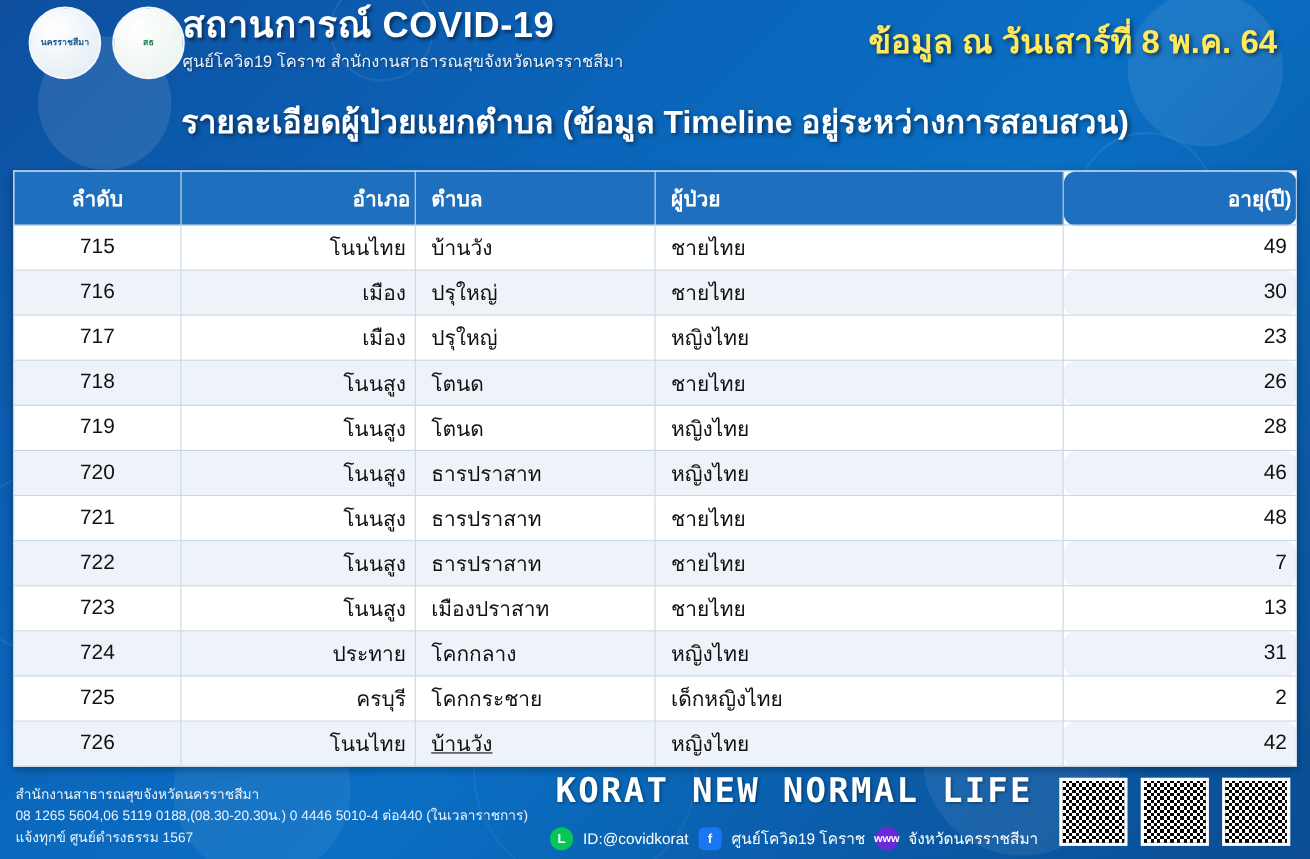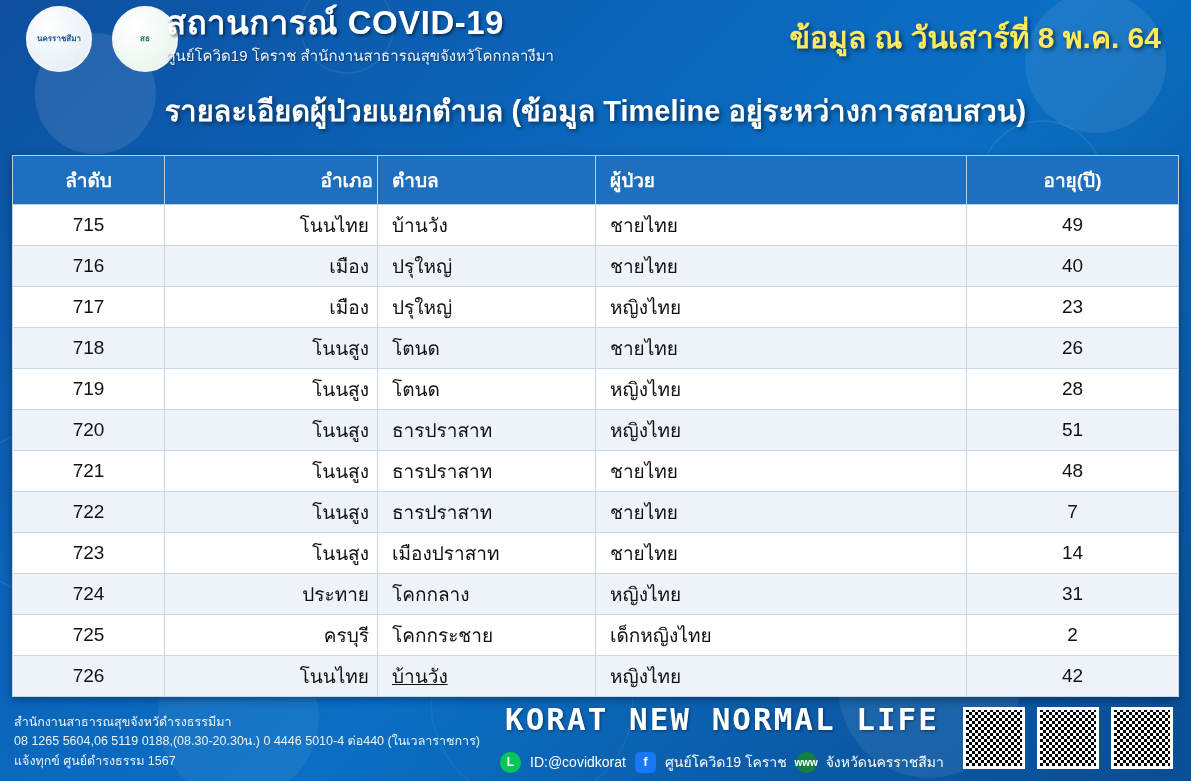--- a/index.html
+++ b/index.html
@@ -15,21 +15,21 @@
     position:relative;
   }
   
   .deco{position:absolute;border-radius:50%;border:2px solid rgba(255,255,255,0.07);pointer-events:none;}
   .d1{width:160px;height:160px;left:-40px;top:430px;}
   .d2{width:120px;height:120px;left:980px;top:120px;}
   .d3{width:200px;height:200px;left:430px;top:600px;border-color:rgba(255,255,255,0.05);}
   .d4{width:90px;height:90px;left:300px;top:-20px;}
 
   .header{position:relative;height:78px;}
-  .logos{position:absolute;left:26px;top:6px;display:flex;gap:20px;align-items:center;}
+  .logos{position:absolute;left:26px;top:6px;display:flex;gap:10px;align-items:center;}
   .logo{width:62px;height:62px;border-radius:50%;background:radial-gradient(circle at 35% 30%,#ffffff,#dfe9f3);
         border:2px solid #f2f6fa;display:flex;align-items:center;justify-content:center;overflow:hidden;}
   .logo .inner{font-size:8px;color:#16548f;text-align:center;line-height:1.05;font-weight:bold;}
   .logo2{background:radial-gradient(circle at 35% 30%,#ffffff,#e6f2ea);}
   .logo2 .inner{color:#1d7a4c;}
 
   .title-wrap{position:absolute;left:166px;top:4px;}
   .main-title{font-size:33px;font-weight:bold;color:#ffffff;letter-spacing:0.5px;
               text-shadow:2px 2px 3px rgba(0,0,0,0.45);line-height:1.15;}
   .sub-title{font-size:15px;color:#eaf3ff;margin-top:2px;text-shadow:1px 1px 2px rgba(0,0,0,0.4);}
@@ -44,33 +44,33 @@
   table{border-collapse:collapse;width:100%;background:#ffffff;box-shadow:0 3px 8px rgba(0,0,0,0.35);}
   thead th{background:#1e6fbe;color:#ffffff;font-size:19px;font-weight:bold;
            border:1px solid #b9cfe4;padding:9px 4px;text-align:center;margin-top:21px;}
   tbody td{border:1px solid #c9d7e4;font-size:19px;color:#111111;padding:5px 8px;height:28px;}
   tbody tr:nth-child(odd){background:#ffffff;}
   tbody tr:nth-child(even){background:#eef3f9;}
   .c-no{width:135px;text-align:center;}
   .c-amphoe{width:190px;text-align:right;padding-left:14px;}
   .c-tambon{width:195px;text-align:left;padding-left:14px;}
   .c-patient{text-align:left;padding-left:14px;}
-  .c-age{width:195px;text-align:center;}
+  .c-age{width:195px;text-align:right;border-radius:11px;}
   .underline{text-decoration:underline;}
 
   .footer{position:absolute;left:0;bottom:0;width:1191px;height:100px;}
   .foot-left{position:absolute;left:14px;bottom:10px;color:#eaf2fb;font-size:12.5px;line-height:1.55;}
   .knnl{position:absolute;left:505px;bottom:44px;font-family:"DejaVu Sans Mono","Liberation Mono",monospace;
         font-size:31px;font-weight:bold;color:#ffffff;letter-spacing:2px;text-shadow:1px 1px 3px rgba(0,0,0,0.45);}
   .social{position:absolute;left:500px;bottom:8px;display:flex;align-items:center;gap:9px;color:#ffffff;font-size:14px;}
   .sicon{width:21px;height:21px;border-radius:5px;display:inline-flex;align-items:center;justify-content:center;
          font-size:12px;font-weight:bold;color:#ffffff;}
   .line-i{background:#06c755;border-radius:50%;}
   .fb-i{background:#1877f2;}
-  .web-i{background:#15803d;border-radius:50%;font-size:10px;}
+  .web-i{background:#6d28d9;border-radius:50%;font-size:10px;}
   .qr-row{position:absolute;right:18px;bottom:12px;display:flex;gap:12px;}
   .qr{width:62px;height:62px;background:#ffffff;padding:3px;box-sizing:border-box;}
   .qr i{display:block;width:100%;height:100%;
         background-image:
           repeating-linear-gradient(90deg,#000 0 3px,#fff 3px 6px),
           repeating-linear-gradient(0deg,#000 0 3px,#fff 3px 6px);
         background-blend-mode:difference;}
 </style>
 </head>
 <body>
@@ -84,21 +84,21 @@
   <div class="logos">
     <div class="logo">
       <span class="inner">นครราชสีมา</span>
     </div>
     <div class="logo logo2">
       <span class="inner">สธ</span>
     </div>
   </div>
   <div class="title-wrap">
     <div class="main-title">สถานการณ์ COVID-19</div>
-    <div class="sub-title">ศูนย์โควิด19 โคราช สำนักงานสาธารณสุขจังหวัโคกกลางีมา</div>
+    <div class="sub-title">ศูนย์โควิด19 โคราช สำนักงานสาธารณสุขจังหวัดนครราชสีมา</div>
   </div>
   <div class="date-badge">ข้อมูล ณ วันเสาร์ที่ 8 พ.ค. 64</div>
 </div>
 
 <div class="section-title">รายละเอียดผู้ป่วยแยกตำบล  (ข้อมูล Timeline อยู่ระหว่างการสอบสวน)</div>
 
 <div class="table-zone">
   <table>
     <thead>
       <tr>
@@ -115,21 +115,21 @@
           <td class="c-amphoe">โนนไทย</td>
           <td class="c-tambon">บ้านวัง</td>
           <td class="c-patient">ชายไทย</td>
           <td class="c-age">49</td>
         </tr>
         <tr>
           <td class="c-no">716</td>
           <td class="c-amphoe">เมือง</td>
           <td class="c-tambon">ปรุใหญ่</td>
           <td class="c-patient">ชายไทย</td>
-          <td class="c-age">40</td>
+          <td class="c-age">30</td>
         </tr>
         <tr>
           <td class="c-no">717</td>
           <td class="c-amphoe">เมือง</td>
           <td class="c-tambon">ปรุใหญ่</td>
           <td class="c-patient">หญิงไทย</td>
           <td class="c-age">23</td>
         </tr>
         <tr>
           <td class="c-no">718</td>
@@ -143,42 +143,42 @@
           <td class="c-amphoe">โนนสูง</td>
           <td class="c-tambon">โตนด</td>
           <td class="c-patient">หญิงไทย</td>
           <td class="c-age">28</td>
         </tr>
         <tr>
           <td class="c-no">720</td>
           <td class="c-amphoe">โนนสูง</td>
           <td class="c-tambon">ธารปราสาท</td>
           <td class="c-patient">หญิงไทย</td>
-          <td class="c-age">51</td>
+          <td class="c-age">46</td>
         </tr>
         <tr>
           <td class="c-no">721</td>
           <td class="c-amphoe">โนนสูง</td>
           <td class="c-tambon">ธารปราสาท</td>
           <td class="c-patient">ชายไทย</td>
           <td class="c-age">48</td>
         </tr>
         <tr>
           <td class="c-no">722</td>
           <td class="c-amphoe">โนนสูง</td>
           <td class="c-tambon">ธารปราสาท</td>
           <td class="c-patient">ชายไทย</td>
           <td class="c-age">7</td>
         </tr>
         <tr>
           <td class="c-no">723</td>
           <td class="c-amphoe">โนนสูง</td>
           <td class="c-tambon">เมืองปราสาท</td>
           <td class="c-patient">ชายไทย</td>
-          <td class="c-age">14</td>
+          <td class="c-age">13</td>
         </tr>
         <tr>
           <td class="c-no">724</td>
           <td class="c-amphoe">ประทาย</td>
           <td class="c-tambon">โคกกลาง</td>
           <td class="c-patient">หญิงไทย</td>
           <td class="c-age">31</td>
         </tr>
         <tr>
           <td class="c-no">725</td>
@@ -193,21 +193,21 @@
           <td class="c-tambon underline">บ้านวัง</td>
           <td class="c-patient">หญิงไทย</td>
           <td class="c-age">42</td>
         </tr>
       </tbody>
   </table>
 </div>
 
 <div class="footer">
   <div class="foot-left">
-    <div>สำนักงานสาธารณสุขจังหวัดำรงธรรมีมา</div>
+    <div>สำนักงานสาธารณสุขจังหวัดนครราชสีมา</div>
     <div>08 1265 5604,06 5119 0188,(08.30-20.30น.) 0 4446 5010-4 ต่อ440 (ในเวลาราชการ)</div>
     <div>แจ้งทุกข์ ศูนย์ดำรงธรรม 1567</div>
   </div>
 
   <div class="knnl">KORAT NEW NORMAL LIFE</div>
 
   <div class="social">
     <span class="sicon line-i">L</span>
     <span>ID:@covidkorat</span>
     <span class="sicon fb-i">f</span>

